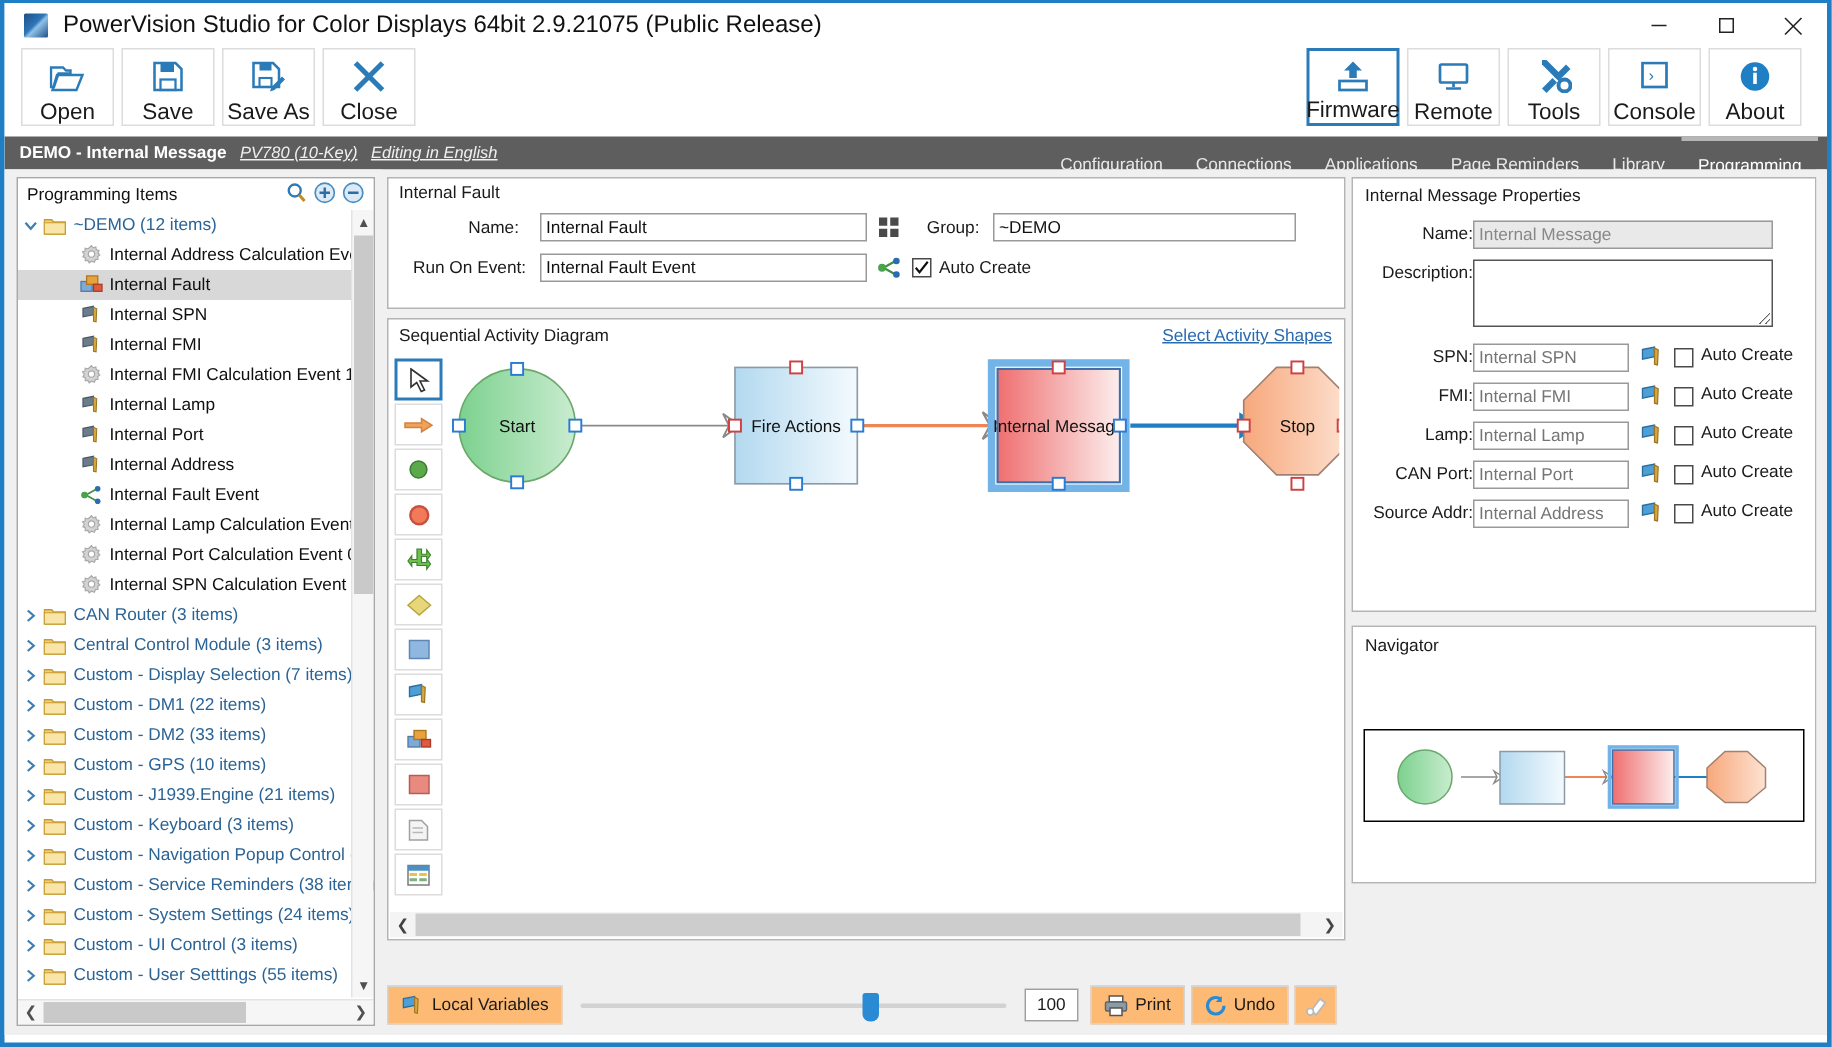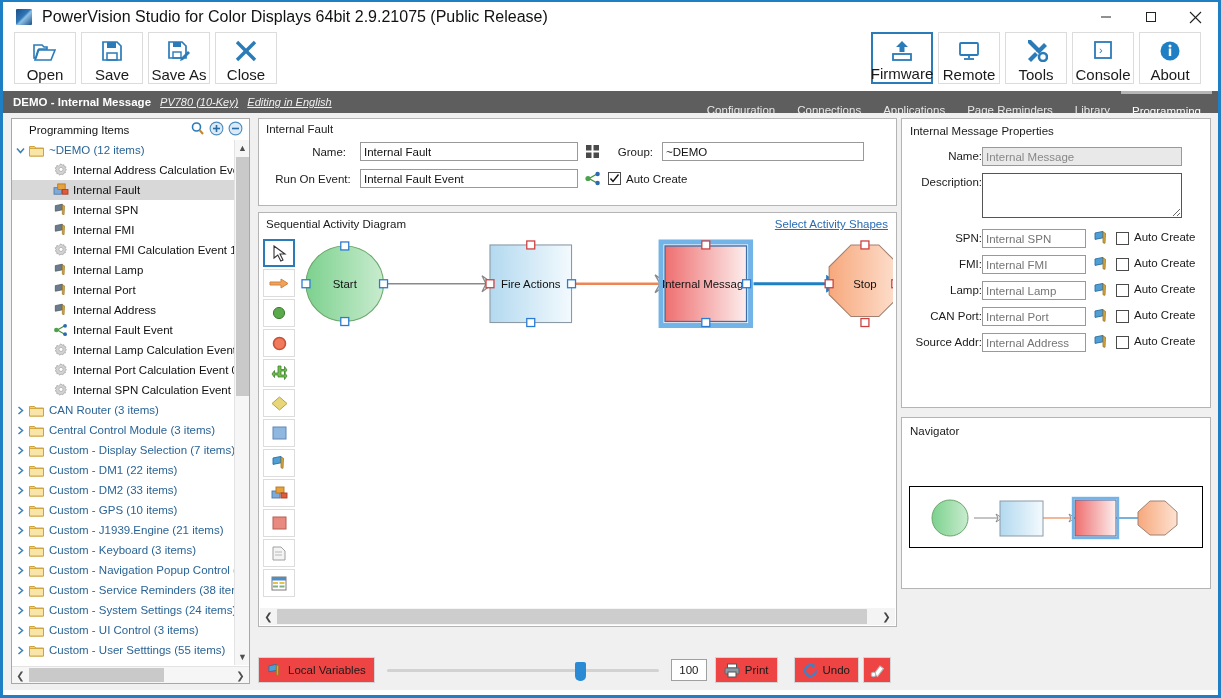--- a/index.html
+++ b/index.html
@@ -143,21 +143,21 @@
   #tree-inner {
     width: 239px; height: 100%;
     background: #ffffff;
     border: 1px solid #a8a8a8;
     position: relative;
     overflow: hidden;
   }
   #tree-header {
     height: 21px;
     position: relative;
-    padding-left: 17px;
+    padding-left: 6px;
     display: flex; align-items: center;
     background: #ffffff;
   }
   #tree-header-title { font-size: 11.5px; color: #111; }
   #tree-header-icons {
     position: absolute; right: 6px; top: 2px;
     display: flex; gap: 4px; align-items: center;
   }
   .hdr-ico { width: 15px; height: 15px; display: block; }
 
@@ -326,21 +326,21 @@
   #bottombar {
     position: absolute;
     left: 3px; right: 0; bottom: 6px;
     height: 28px;
     display: flex;
     align-items: center;
   }
   .bbtn {
     height: 26px;
     border: 1px solid #d4d4d4;
-    background: #ef4444;
+    background: #fdba74;
     display: flex; align-items: center;
     padding: 0 8px;
     font-size: 11.5px;
     gap: 5px;
   }
   #zslider {
     position: relative;
     flex: 1;
     height: 26px;
     margin: 0 8px;
@@ -1134,21 +1134,21 @@
           <span>Local Variables</span>
         </div>
 
         <div id="zslider">
           <div id="ztrack"></div>
           <div id="zthumb"></div>
         </div>
 
         <div id="zvalue">100</div>
 
-        <div class="bbtn" style="margin-right:16px;">
+        <div class="bbtn" style="margin-right:4px;">
           <svg width="16" height="15" viewBox="0 0 16 15">
             <rect x="3.5" y="1" width="9" height="4" fill="#fff" stroke="#555" stroke-width="1"></rect>
             <rect x="1" y="5" width="14" height="6" rx="1" fill="#8d9aa4" stroke="#5a656e" stroke-width="1"></rect>
             <rect x="4" y="9" width="8" height="5" fill="#fff" stroke="#555" stroke-width="1"></rect>
           </svg>
           <span>Print</span>
         </div>
 
         <div class="bbtn" style="margin-right:4px;">
           <svg width="15" height="15" viewBox="0 0 15 15">

